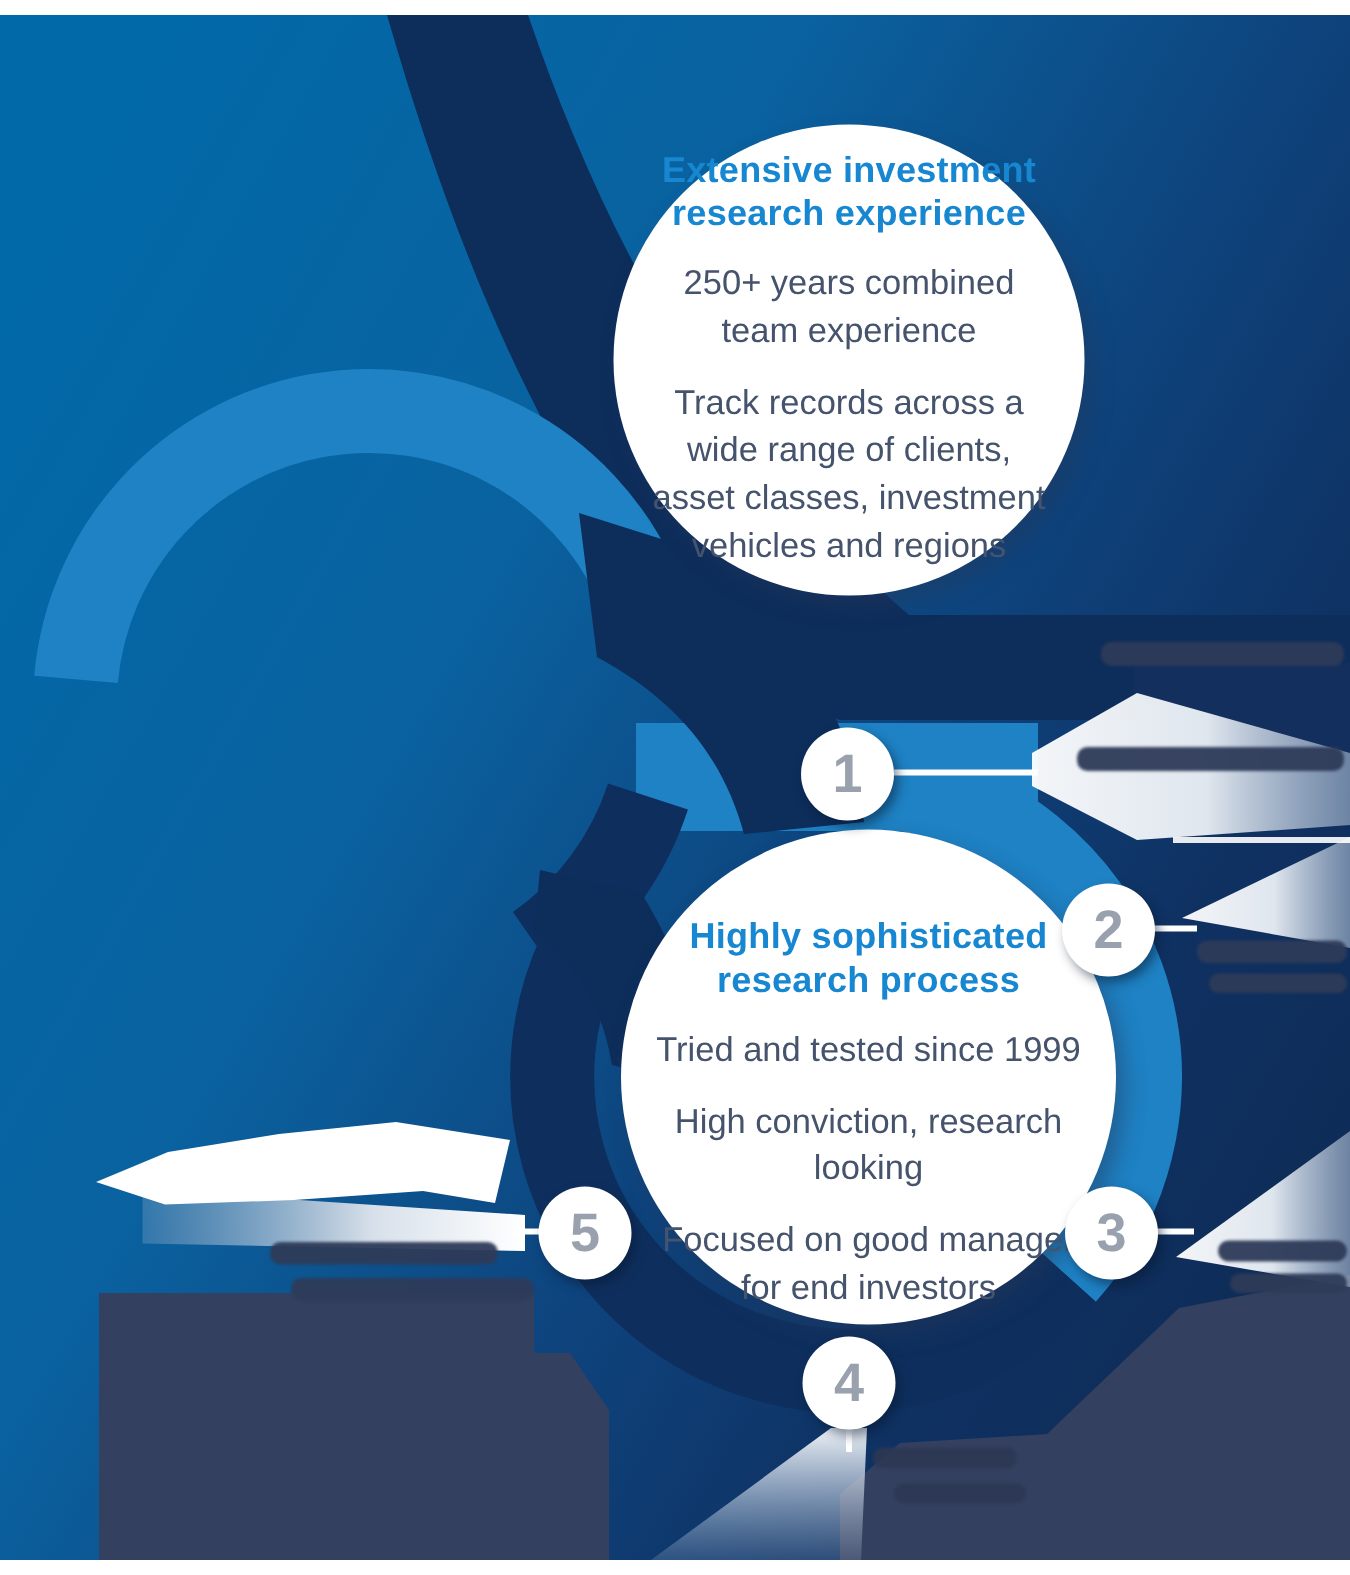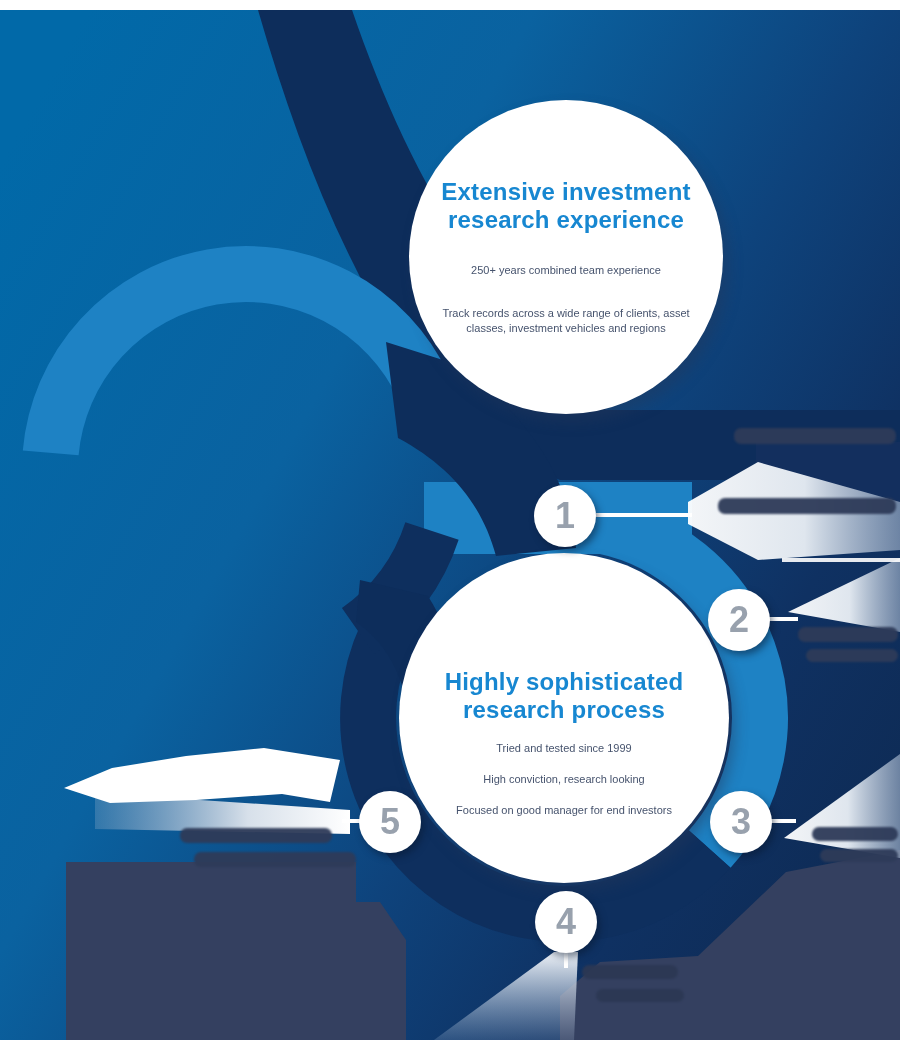--- a/index.html
+++ b/index.html
@@ -4,25 +4,25 @@
 <style>
   html,body{margin:0;padding:0;background:#ffffff;font-family:"Liberation Sans",sans-serif;}
   .stage{position:relative;width:900px;height:1050px;background:#ffffff;overflow:hidden;}
   .canvas{position:absolute;left:0;top:10px;width:900px;height:1030px;overflow:hidden;}
   .bg-svg{position:absolute;left:0;top:0;}
 
   .circle{position:absolute;background:#ffffff;border-radius:50%;
     display:flex;flex-direction:column;align-items:center;justify-content:center;
     text-align:center;box-shadow:6px 8px 14px rgba(35,55,90,.45);box-sizing:border-box;}
   .circle h2{color:#1787d1;font-size:24px;line-height:1.18;margin:0 0 16px;font-weight:bold;letter-spacing:.2px;}
-  .circle p{color:#46536d;font-size:11px;line-height:1.38;margin:0 0 16px;}
+  .circle p{color:#46536d;font-size:23px;line-height:1.38;margin:0 0 16px;}
   .circle p:last-child{margin-bottom:0;}
-  .c-top{left:409px;top:90px;width:314px;height:314px;padding:0 20px;gap:12px;}
+  .c-top{left:409px;top:73px;width:314px;height:314px;padding:0 20px;}
   .c-left{left:79px;top:293px;width:334px;height:334px;padding:46px 26px 0;}
-  .c-center{left:399px;top:543px;width:330px;height:330px;padding:50px 22px 0;}
+  .c-center{left:414px;top:543px;width:330px;height:330px;padding:50px 22px 0;}
 
   .badge{position:absolute;width:62px;height:62px;border-radius:50%;background:#ffffff;
     display:flex;align-items:center;justify-content:center;
     font-size:36px;font-weight:bold;color:#98a1ad;
     box-shadow:3px 4px 7px rgba(8,24,48,.5);}
   .b1{left:534px;top:475px;} .b2{left:708px;top:579px;} .b3{left:710px;top:781px;}
   .b4{left:535px;top:881px;} .b5{left:359px;top:781px;}
 
   
   .smudge{position:absolute;background:#2e3b59;border-radius:7px;filter:blur(1.1px);opacity:.95;}

